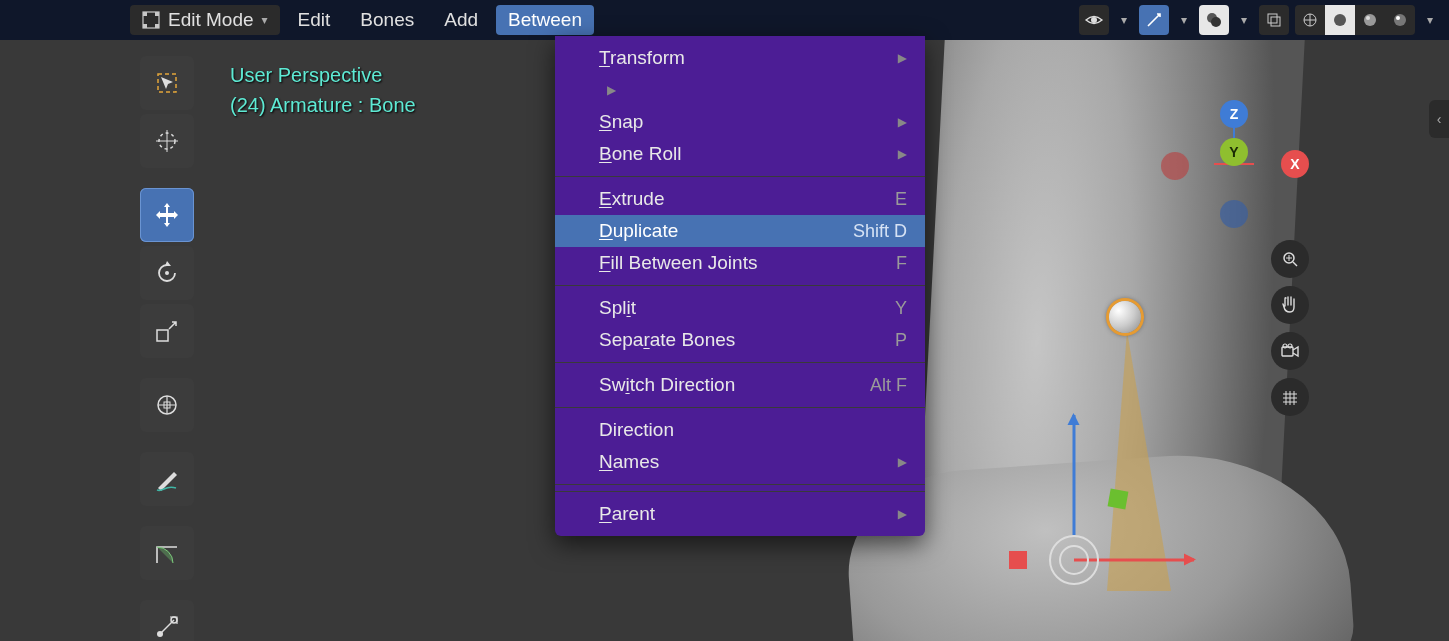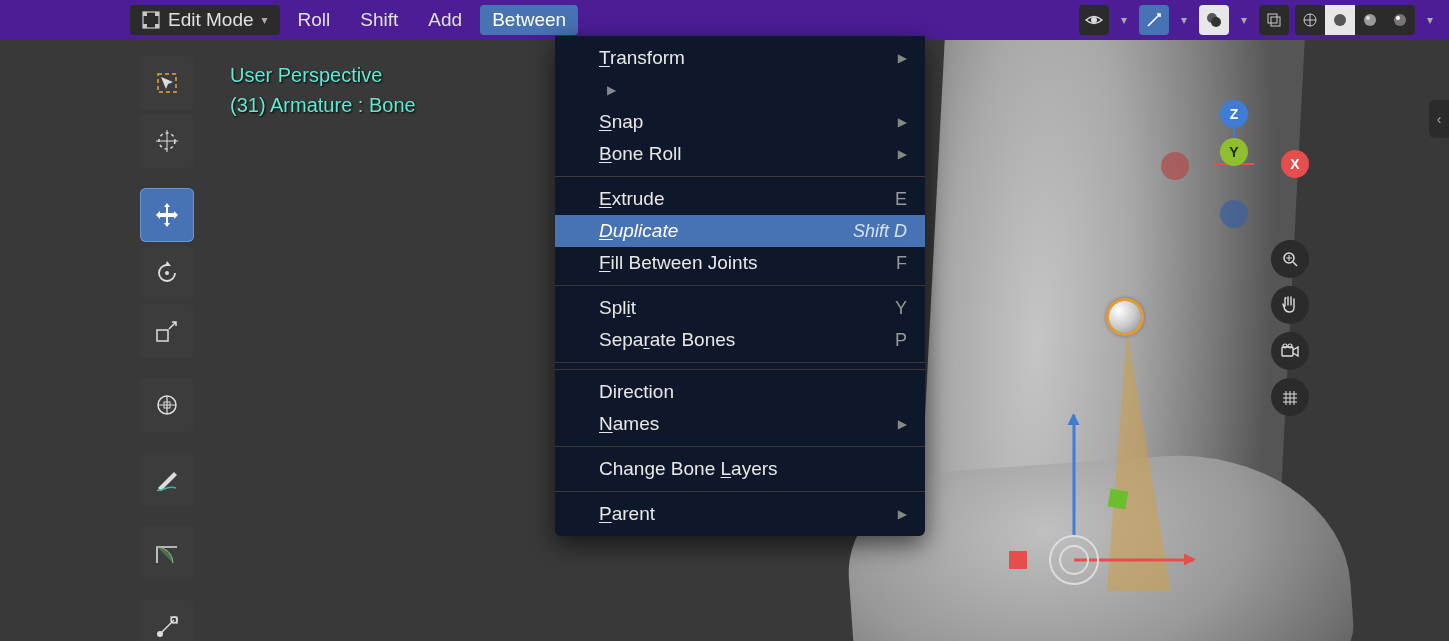--- a/index.html
+++ b/index.html
@@ -8,21 +8,21 @@
     font-family: -apple-system, "Segoe UI", sans-serif;
     background: #393939;
     color: #e0e0e0;
     position: relative;
     font-size: 18px;
   }
 
   
   .header {
     position: absolute; top: 0; left: 0; right: 0; height: 40px;
-    background: #4c1d95;
+    background: #0f172a;
     display: flex; align-items: center;
     padding: 0 10px 0 130px;
     gap: 6px;
   }
   .mode-btn {
     display: flex; align-items: center; gap: 8px;
     background: #2b2b2b;
     padding: 4px 12px;
     border-radius: 4px;
     height: 30px;
@@ -87,39 +87,39 @@
     display: flex; align-items: center; justify-content: center;
     color: #d0d0d0;
   }
   .tool.active { background:#4772b3; color:#fff; box-shadow: inset 0 0 0 1px #6a94d2; }
   .tool.spacer { background:transparent; height:12px; }
 
   
   .dropdown {
     position: absolute; top: 36px; left: 555px;
     width: 370px;
-    background: #0f172a;
+    background: #4c1d95;
     border-radius: 0 0 6px 6px;
     padding: 6px 0;
     box-shadow: 0 8px 24px rgba(0,0,0,.6);
     z-index: 50;
     font-size: 19px;
   }
   .dd-item {
     display: flex; align-items: center;
     height: 32px;
     padding: 0 18px 0 44px;
     position: relative;
     color: #e8e8e8;
   }
   .dd-item .label { flex: 1; }
   .dd-item .label u { text-decoration: underline; text-underline-offset: 2px; }
   .dd-item .shortcut { color: #9a9a9a; font-size: 18px; }
   .dd-item .arrow { color:#888; font-size:12px; margin-left:8px; }
-  .dd-item.highlight { background:#4772b3; color:#fff;font-style:italic; }
+  .dd-item.highlight { background:#4772b3; color:#fff; }
   .dd-item.highlight .shortcut { color: #d6e2f4; }
   .dd-sep { height:1px; background:#3a3a3a; margin:6px 0; }
 
   
   .axis-gizmo {
     position: absolute; top: 60px; right: 150px;
     width: 130px; height: 130px; z-index:4;
     pointer-events:none;
   }
   .orb {
@@ -237,22 +237,22 @@
       <rect x="1" y="1" width="16" height="16" fill="none" stroke="#c8c8c8" stroke-width="1.2"></rect>
       <rect x="1" y="1" width="4" height="4" fill="#c8c8c8"></rect>
       <rect x="13" y="1" width="4" height="4" fill="#c8c8c8"></rect>
       <rect x="1" y="13" width="4" height="4" fill="#c8c8c8"></rect>
       <rect x="13" y="13" width="4" height="4" fill="#c8c8c8"></rect>
     </svg>
     <span>Edit Mode</span>
     <span style="font-size:12px;color:#aaa">▾</span>
   </div>
 
-  <div class="menu-item">Roll</div>
-  <div class="menu-item">Shift</div>
+  <div class="menu-item">Edit</div>
+  <div class="menu-item">Bones</div>
   <div class="menu-item">Add</div>
   <div class="menu-item active">Between</div>
 
   <div class="header-right">
     <div class="hdr-icon">
       <svg width="18" height="18" viewBox="0 0 18 18">
           <path d="M1 9 Q9 2 17 9 Q9 16 1 9 Z" fill="none" stroke="#ddd" stroke-width="1.4"></path>
           <circle cx="9" cy="9" r="3" fill="#ddd"></circle>
         </svg>
     </div>
@@ -323,21 +323,21 @@
     <div class="gizmo-arrow-z"></div>
     <div class="gizmo-arrow-x"></div>
     <div class="gizmo-hx"></div>
     <div class="gizmo-hy"></div>
     <div class="gizmo-circle"></div>
     <div class="gizmo-circle inner"></div>
   </div>
 
   <div class="overlay-info">
     <div>User Perspective</div>
-    <div>(31) Armature : Bone</div>
+    <div>(24) Armature : Bone</div>
   </div>
 
   <div class="axis-gizmo">
     <div class="axis-line"></div>
     <div class="axis-line x"></div>
     <div class="orb z">Z</div>
     <div class="orb y">Y</div>
     <div class="orb x">X</div>
     <div class="orb nx"></div>
     <div class="orb nz"></div>
@@ -474,30 +474,31 @@
     <div class="dd-sep"></div>
     <div class="dd-item">
       <span class="label">Spl<u>i</u>t</span>
       <span class="shortcut">Y</span>
     </div>
     <div class="dd-item">
       <span class="label">Sepa<u>r</u>ate Bones</span>
       <span class="shortcut">P</span>
     </div>
     <div class="dd-sep"></div>
+    <div class="dd-item">
+      <span class="label">Sw<u>i</u>tch Direction</span>
+      <span class="shortcut">Alt F</span>
+    </div>
     <div class="dd-sep"></div>
     <div class="dd-item">
       <span class="label">Direction</span>
     </div>
     <div class="dd-item">
       <span class="label"><u>N</u>ames</span>
       <span class="arrow">▶</span>
     </div>
     <div class="dd-sep"></div>
-    <div class="dd-item">
-      <span class="label">Change Bone <u>L</u>ayers</span>
-    </div>
     <div class="dd-sep"></div>
     <div class="dd-item">
       <span class="label"><u>P</u>arent</span>
       <span class="arrow">▶</span>
     </div>
   </div>
 
 </body></html>

